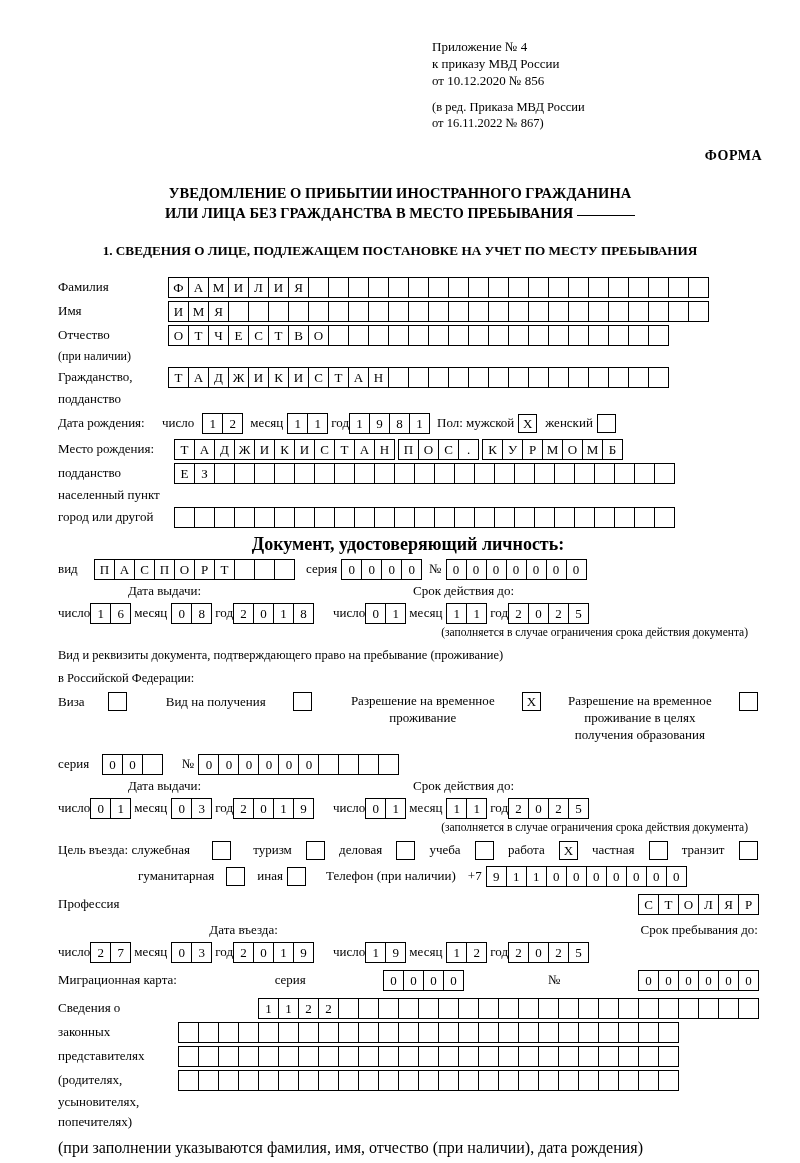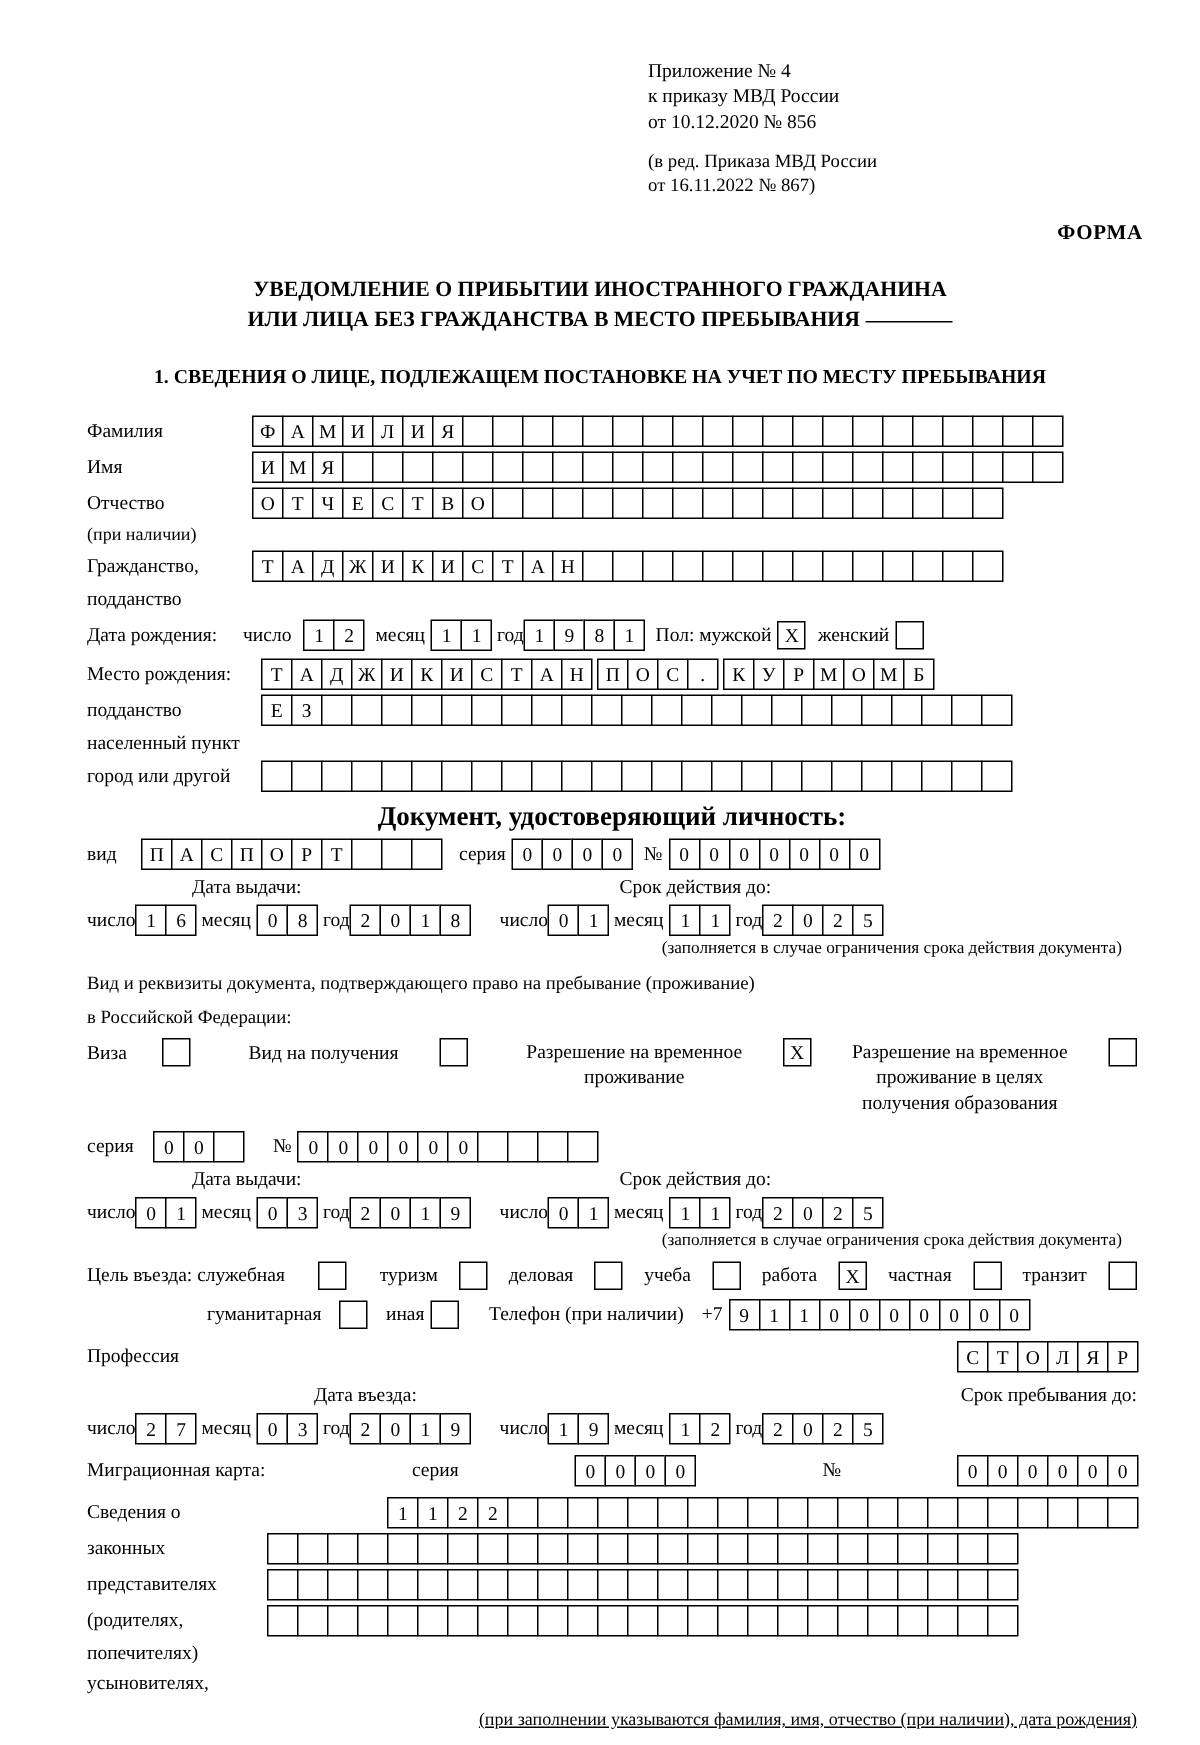--- a/index.html
+++ b/index.html
@@ -125,24 +125,23 @@
     font-weight: bold;
     font-size: 18px;
     margin: 6px 0 3px 0;
   }
   .legal-label {
     width: 120px;
     font-size: 13px;
     line-height: 18px;
   }
   .footer-note {
-    text-align: right;
-    font-size: 12px;
+    text-align: left;
+    font-size: 16px;
     margin-top: 8px;
-    text-decoration: underline;
   }
   .permit-label {
     font-size: 13px;
     text-align: center;
     line-height: 17px;
   }
 </style>
 </head>
 <body>
 
@@ -889,22 +888,22 @@
           <div class="cell"></div>
           <div class="cell"></div>
           <div class="cell"></div>
           <div class="cell"></div>
           <div class="cell"></div>
           <div class="cell"></div>
           <div class="cell"></div>
         </div>
     </div>
     <div class="row" style="min-height:18px">
+      <div class="legal-label">усыновителях,</div>
+    </div>
+    <div class="row" style="min-height:18px">
       <div class="legal-label">попечителях)</div>
-    </div>
-    <div class="row" style="min-height:18px">
-      <div class="legal-label">усыновителях,</div>
     </div>
 
     <div class="footer-note">(при заполнении указываются фамилия, имя, отчество (при наличии), дата рождения)</div>
 
   </div>
 </div>
 
 </body></html>

